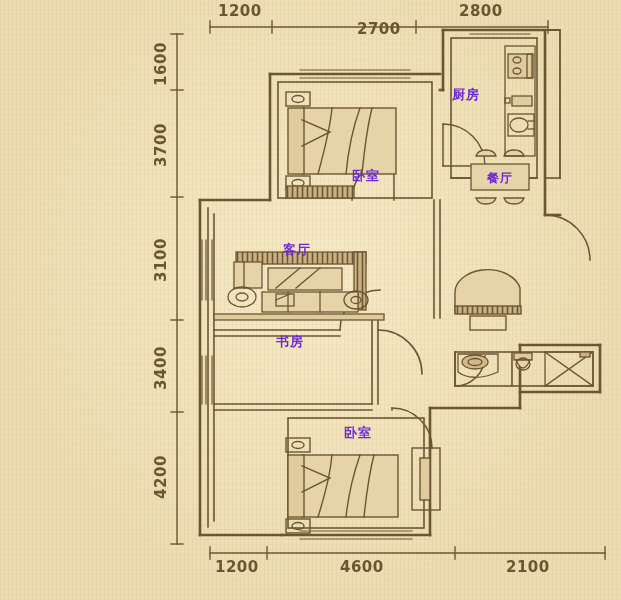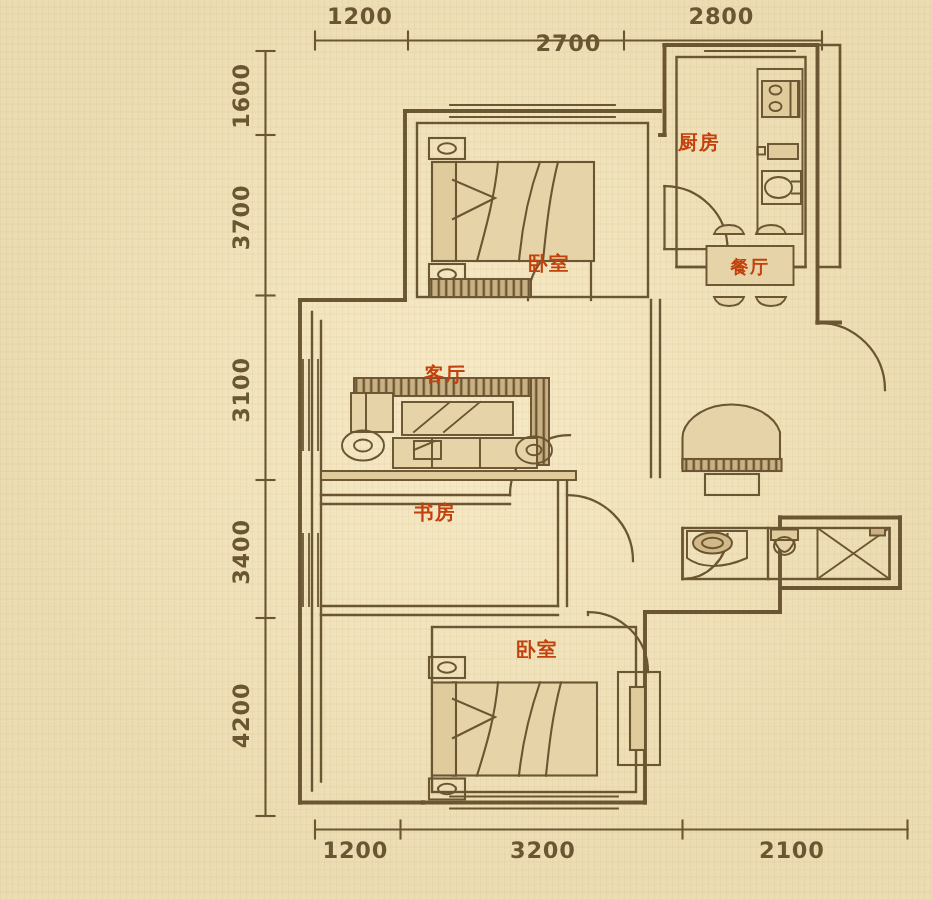--- a/index.html
+++ b/index.html
@@ -39,21 +39,21 @@
     letter-spacing: 0.5px;
     font-family: "DejaVu Sans", "Liberation Sans", sans-serif;
     white-space: nowrap;
   }
   .dim-label.vertical {
     transform-origin: center center;
     transform: rotate(-90deg);
   }
   .room-label {
     position: absolute;
-    color: #c2410c;
+    color: #6d28d9;
     font-size: 13px;
     font-weight: bold;
     letter-spacing: 1px;
     white-space: nowrap;
     font-family: "DejaVu Sans", "Liberation Sans", sans-serif;
   }
   .room-label.boxed {
     font-size: 12px;
   }
 </style>
@@ -332,21 +332,21 @@
   <div class="dim-label" style="left:321px; top:20px;margin-left:36px;">2700</div>
   <div class="dim-label" style="left:459px; top:2px;">2800</div>
 
   <div class="dim-label vertical" style="left:131px; top:55px; width:60px; text-align:center;">1600</div>
   <div class="dim-label vertical" style="left:131px; top:136px; width:60px; text-align:center;">3700</div>
   <div class="dim-label vertical" style="left:131px; top:251px; width:60px; text-align:center;">3100</div>
   <div class="dim-label vertical" style="left:131px; top:359px; width:60px; text-align:center;">3400</div>
   <div class="dim-label vertical" style="left:131px; top:468px; width:60px; text-align:center;">4200</div>
 
   <div class="dim-label" style="left:215px; top:558px;">1200</div>
-  <div class="dim-label" style="left:340px; top:558px;">3200</div>
+  <div class="dim-label" style="left:340px; top:558px;">4600</div>
   <div class="dim-label" style="left:506px; top:558px;">2100</div>
 
   <div class="room-label" style="left:452px; top:86px;">厨房</div>
   <div class="room-label boxed" style="left:487px; top:170px;text-align:center;">餐厅</div>
   <div class="room-label" style="left:352px; top:167px;">卧室</div>
   <div class="room-label" style="left:283px; top:241px;">客厅</div>
   <div class="room-label" style="left:276px; top:333px;">书房</div>
   <div class="room-label" style="left:344px; top:424px;">卧室</div>
 
 </div>

